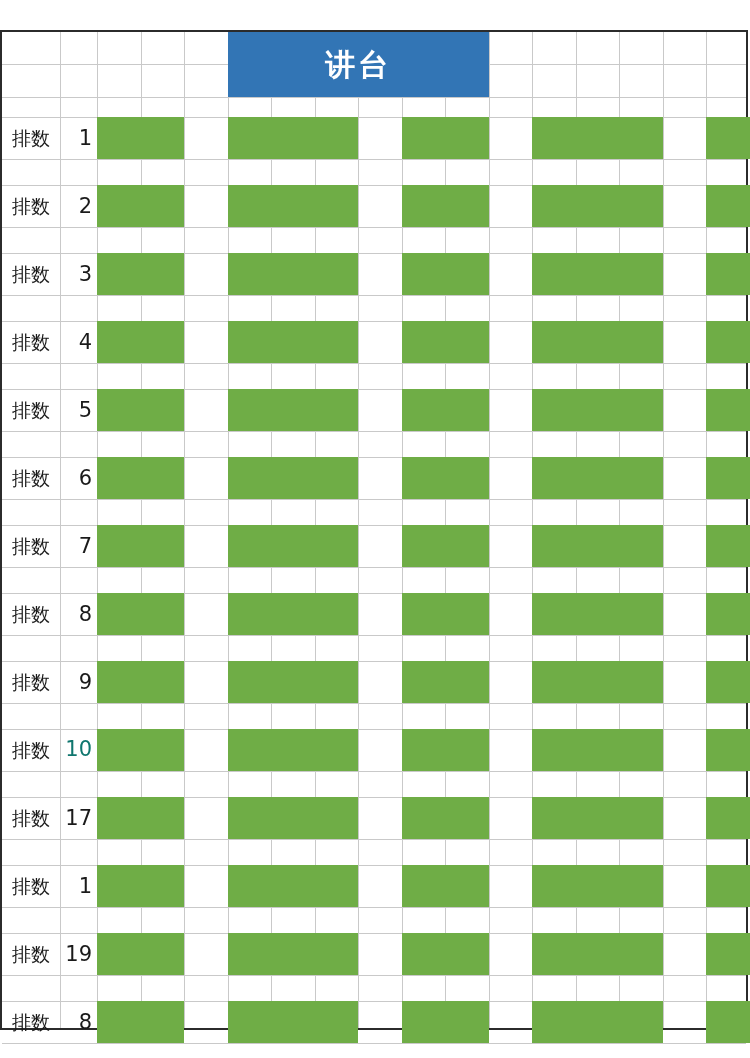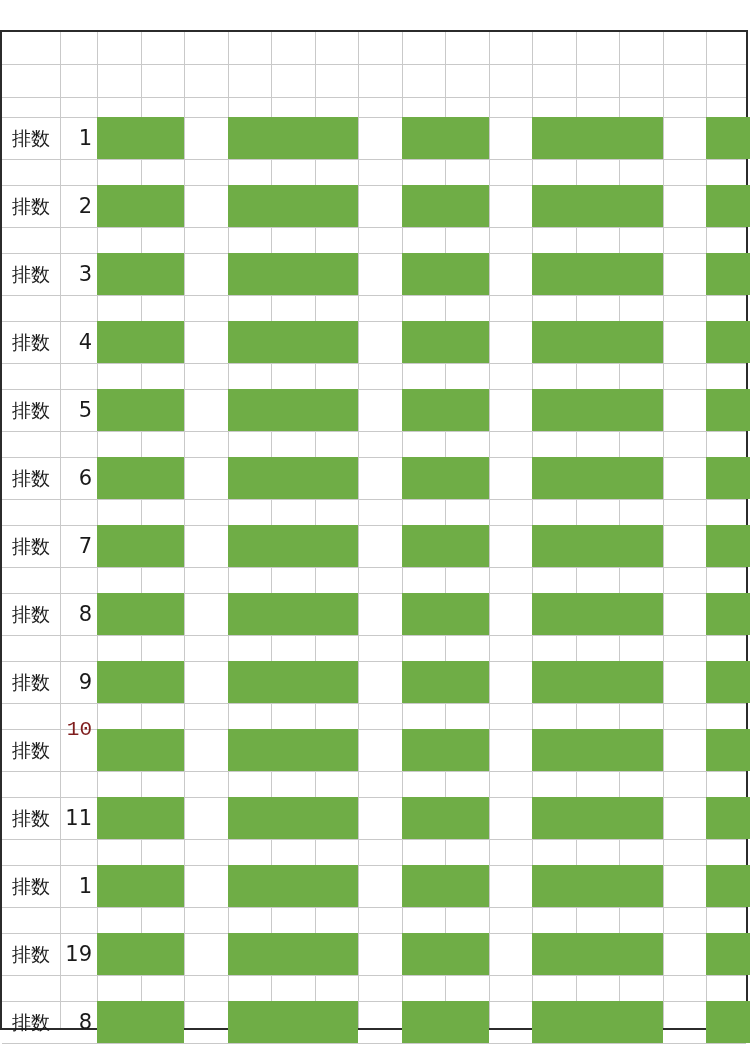--- a/index.html
+++ b/index.html
@@ -254,34 +254,34 @@
       <div class="cell seat" style="left: 225.59px; top: 629px; width: 43.53px; height: 42px; background: rgb(111, 173, 70);"></div>
       <div class="cell seat" style="left: 269.12px; top: 629px; width: 43.53px; height: 42px; background: rgb(111, 173, 70);"></div>
       <div class="cell seat" style="left: 312.65px; top: 629px; width: 43.53px; height: 42px; background: rgb(111, 173, 70);"></div>
       <div class="cell seat" style="left: 399.71px; top: 629px; width: 43.53px; height: 42px; background: rgb(111, 173, 70);"></div>
       <div class="cell seat" style="left: 443.24px; top: 629px; width: 43.53px; height: 42px; background: rgb(111, 173, 70);"></div>
       <div class="cell seat" style="left: 530.3px; top: 629px; width: 43.53px; height: 42px; background: rgb(111, 173, 70);"></div>
       <div class="cell seat" style="left: 573.83px; top: 629px; width: 43.53px; height: 42px; background: rgb(111, 173, 70);"></div>
       <div class="cell seat" style="left: 617.36px; top: 629px; width: 43.53px; height: 42px; background: rgb(111, 173, 70);"></div>
       <div class="cell seat" style="left: 704.42px; top: 629px; width: 43.53px; height: 42px; background: rgb(111, 173, 70);"></div>
       <div class="cell rowlabel" style="left: 0px; top: 697px; width: 58px; height: 42px; color: rgb(26, 26, 26);">排数</div>
-      <div class="cell rownum" style="left: 58px; top: 676px; width: 37px; height: 42px; color: #7f1d1d; font-family: Liberation Mono, monospace;">10</div>
+      <div class="cell rownum" style="left: 58px; top: 696px; width: 37px; height: 42px; color: #0f766e;">10</div>
       <div class="cell seat" style="left: 95px; top: 697px; width: 43.53px; height: 42px; background: rgb(111, 173, 70);"></div>
       <div class="cell seat" style="left: 138.53px; top: 697px; width: 43.53px; height: 42px; background: rgb(111, 173, 70);"></div>
       <div class="cell seat" style="left: 225.59px; top: 697px; width: 43.53px; height: 42px; background: rgb(111, 173, 70);"></div>
       <div class="cell seat" style="left: 269.12px; top: 697px; width: 43.53px; height: 42px; background: rgb(111, 173, 70);"></div>
       <div class="cell seat" style="left: 312.65px; top: 697px; width: 43.53px; height: 42px; background: rgb(111, 173, 70);"></div>
       <div class="cell seat" style="left: 399.71px; top: 697px; width: 43.53px; height: 42px; background: rgb(111, 173, 70);"></div>
       <div class="cell seat" style="left: 443.24px; top: 697px; width: 43.53px; height: 42px; background: rgb(111, 173, 70);"></div>
       <div class="cell seat" style="left: 530.3px; top: 697px; width: 43.53px; height: 42px; background: rgb(111, 173, 70);"></div>
       <div class="cell seat" style="left: 573.83px; top: 697px; width: 43.53px; height: 42px; background: rgb(111, 173, 70);"></div>
       <div class="cell seat" style="left: 617.36px; top: 697px; width: 43.53px; height: 42px; background: rgb(111, 173, 70);"></div>
       <div class="cell seat" style="left: 704.42px; top: 697px; width: 43.53px; height: 42px; background: rgb(111, 173, 70);"></div>
       <div class="cell rowlabel" style="left: 0px; top: 765px; width: 58px; height: 42px; color: rgb(26, 26, 26);">排数</div>
-      <div class="cell rownum" style="left: 58px; top: 765px; width: 37px; height: 42px; color: rgb(26, 26, 26);">11</div>
+      <div class="cell rownum" style="left: 58px; top: 765px; width: 37px; height: 42px; color: rgb(26, 26, 26);">17</div>
       <div class="cell seat" style="left: 95px; top: 765px; width: 43.53px; height: 42px; background: rgb(111, 173, 70);"></div>
       <div class="cell seat" style="left: 138.53px; top: 765px; width: 43.53px; height: 42px; background: rgb(111, 173, 70);"></div>
       <div class="cell seat" style="left: 225.59px; top: 765px; width: 43.53px; height: 42px; background: rgb(111, 173, 70);"></div>
       <div class="cell seat" style="left: 269.12px; top: 765px; width: 43.53px; height: 42px; background: rgb(111, 173, 70);"></div>
       <div class="cell seat" style="left: 312.65px; top: 765px; width: 43.53px; height: 42px; background: rgb(111, 173, 70);"></div>
       <div class="cell seat" style="left: 399.71px; top: 765px; width: 43.53px; height: 42px; background: rgb(111, 173, 70);"></div>
       <div class="cell seat" style="left: 443.24px; top: 765px; width: 43.53px; height: 42px; background: rgb(111, 173, 70);"></div>
       <div class="cell seat" style="left: 530.3px; top: 765px; width: 43.53px; height: 42px; background: rgb(111, 173, 70);"></div>
       <div class="cell seat" style="left: 573.83px; top: 765px; width: 43.53px; height: 42px; background: rgb(111, 173, 70);"></div>
       <div class="cell seat" style="left: 617.36px; top: 765px; width: 43.53px; height: 42px; background: rgb(111, 173, 70);"></div>
@@ -318,14 +318,17 @@
       <div class="cell seat" style="left: 138.53px; top: 969px; width: 43.53px; height: 42px; background: rgb(111, 173, 70);"></div>
       <div class="cell seat" style="left: 225.59px; top: 969px; width: 43.53px; height: 42px; background: rgb(111, 173, 70);"></div>
       <div class="cell seat" style="left: 269.12px; top: 969px; width: 43.53px; height: 42px; background: rgb(111, 173, 70);"></div>
       <div class="cell seat" style="left: 312.65px; top: 969px; width: 43.53px; height: 42px; background: rgb(111, 173, 70);"></div>
       <div class="cell seat" style="left: 399.71px; top: 969px; width: 43.53px; height: 42px; background: rgb(111, 173, 70);"></div>
       <div class="cell seat" style="left: 443.24px; top: 969px; width: 43.53px; height: 42px; background: rgb(111, 173, 70);"></div>
       <div class="cell seat" style="left: 530.3px; top: 969px; width: 43.53px; height: 42px; background: rgb(111, 173, 70);"></div>
       <div class="cell seat" style="left: 573.83px; top: 969px; width: 43.53px; height: 42px; background: rgb(111, 173, 70);"></div>
       <div class="cell seat" style="left: 617.36px; top: 969px; width: 43.53px; height: 42px; background: rgb(111, 173, 70);"></div>
       <div class="cell seat" style="left: 704.42px; top: 969px; width: 43.53px; height: 42px; background: rgb(111, 173, 70);"></div>
+      <div id="podium" style="left: 225.59px; top: 0px; width: 261.18px; height: 65px; background: rgb(50, 117, 181);">
+        <span id="podium-label" style="color: rgb(255, 255, 255);">讲台</span>
+      </div>
     </div>
 </div>
 
 </body></html>

